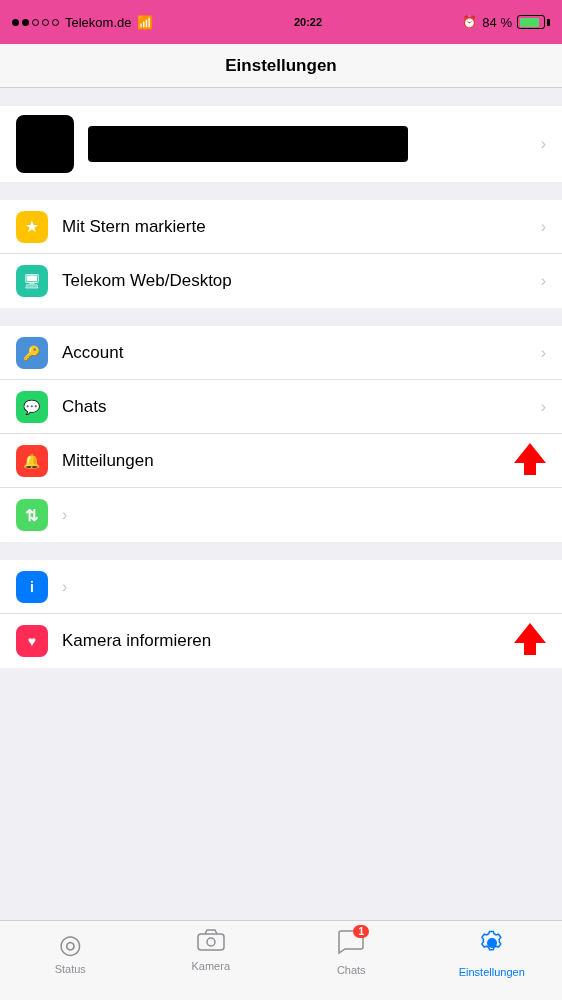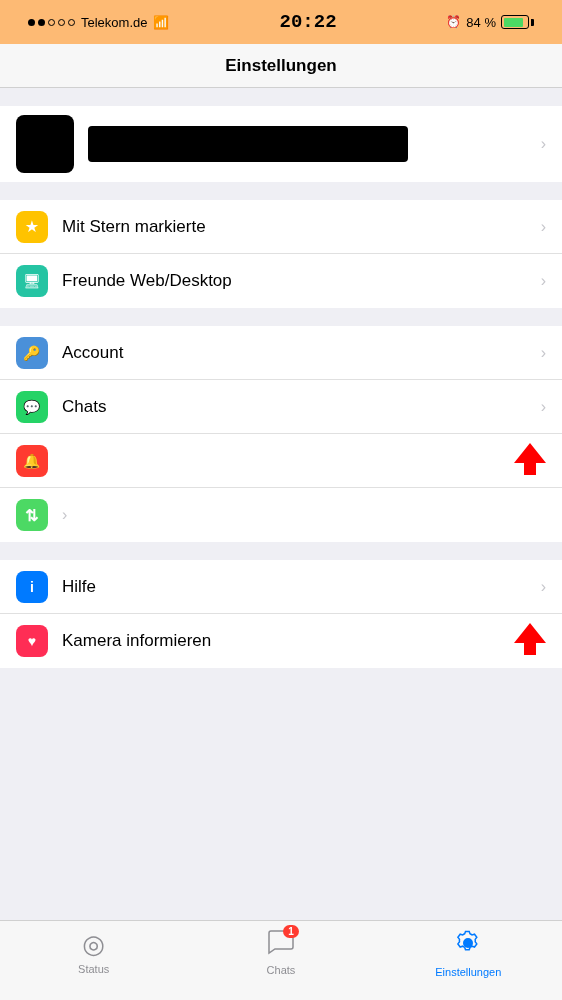--- a/index.html
+++ b/index.html
@@ -7,26 +7,26 @@
       width: 562px;
       height: 1000px;
       font-family: -apple-system, 'Helvetica Neue', Arial, sans-serif;
       background: #efeff4;
       overflow: hidden;
       position: relative;
     }
 
     
     .status-bar {
-      background: #fdba74;
+      background: #ec4899;
       height: 44px;
       display: flex;
       align-items: center;
       justify-content: space-between;
-      padding: 0 28px;
+      padding: 0 12px;
       font-size: 13px;
       font-weight: 500;
     }
     .status-left {
       display: flex;
       align-items: center;
       gap: 6px;
     }
     .signal-dots {
       display: flex;
@@ -44,23 +44,22 @@
       border: 1.5px solid #000;
     }
     .carrier {
       font-size: 13px;
       font-weight: 500;
     }
     .wifi-icon {
       font-size: 13px;
     }
     .status-center {
-      font-size: 19px;
+      font-size: 11px;
       font-weight: 600;
-      font-family: Liberation Mono, monospace;
     }
     .status-right {
       display: flex;
       align-items: center;
       gap: 5px;
       font-size: 13px;
     }
     .alarm-icon { font-size: 12px; }
     .battery-container {
       display: flex;
@@ -279,60 +278,60 @@
 <div class="section-gap"></div>
 
 <div class="list-section">
   <div class="list-item">
     <div class="item-icon yellow">★</div>
     <span class="item-label">Mit Stern markierte</span>
     <span class="chevron">›</span>
   </div>
   <div class="list-item">
     <div class="item-icon teal" style="font-size:14px;">🖥</div>
-    <span class="item-label">Freunde Web/Desktop</span>
+    <span class="item-label">Telekom Web/Desktop</span>
     <span class="chevron">›</span>
   </div>
 </div>
 
 <div class="section-gap"></div>
 
 <div class="list-section">
   <div class="list-item">
     <div class="item-icon blue" style="font-size:14px;">🔑</div>
     <span class="item-label">Account</span>
     <span class="chevron">›</span>
   </div>
   <div class="list-item">
     <div class="item-icon green" style="font-size:14px;">💬</div>
     <span class="item-label">Chats</span>
     <span class="chevron">›</span>
   </div>
   <div class="list-item" style="position:relative;">
     <div class="item-icon red-orange" style="font-size:14px;">🔔</div>
+    <span class="item-label">Mitteilungen</span>
     <span class="chevron" style="visibility:hidden;">›</span>
 
     <div style="position:absolute;right:8px;top:50%;transform:translateY(-50%);pointer-events:none;">
       <svg width="48" height="48" viewBox="0 0 48 48">
         <polygon points="24,8 40,28 30,28 30,40 18,40 18,28 8,28" fill="red"></polygon>
       </svg>
     </div>
   </div>
   <div class="list-item">
     <div class="item-icon green2" style="font-size:16px; font-weight:700;">⇅</div>
     <span class="chevron">›</span>
   </div>
 </div>
 
 <div class="section-gap"></div>
 
 <div class="list-section">
   <div class="list-item">
     <div class="item-icon blue2" style="font-size:14px; font-weight:700;">i</div>
-    <span class="item-label">Hilfe</span>
     <span class="chevron">›</span>
   </div>
   <div class="list-item" style="position:relative;">
     <div class="item-icon pink" style="font-size:14px;">♥</div>
     <span class="item-label">Kamera informieren</span>
     <span class="chevron" style="visibility:hidden;">›</span>
 
     <div style="position:absolute;right:8px;top:50%;transform:translateY(-50%);pointer-events:none;">
       <svg width="48" height="48" viewBox="0 0 48 48">
         <polygon points="24,8 40,28 30,28 30,40 18,40 18,28 8,28" fill="red"></polygon>
@@ -342,20 +341,30 @@
 </div>
 
 <div class="tab-bar">
 
   <div class="tab-item">
     <span class="tab-icon" style="font-size:26px; color:#8e8e93;">◎</span>
     <span class="tab-label">Status</span>
   </div>
 
 
+  <div class="tab-item">
+    <span class="tab-icon" style="font-size:22px; color:#8e8e93;">
+      <svg width="28" height="22" viewBox="0 0 28 22" fill="none">
+        <rect x="1" y="5" width="26" height="16" rx="3" stroke="#8e8e93" stroke-width="1.5" fill="none"></rect>
+        <circle cx="14" cy="13" r="4" stroke="#8e8e93" stroke-width="1.5" fill="none"></circle>
+        <path d="M8 5l2-4h8l2 4" stroke="#8e8e93" stroke-width="1.5" fill="none"></path>
+      </svg>
+    </span>
+    <span class="tab-label">Kamera</span>
+  </div>
 
   <div class="tab-item">
     <span class="tab-icon" style="color:#8e8e93; position:relative; display:inline-block;">
       <svg width="28" height="26" viewBox="0 0 28 26" fill="none">
         <path d="M4 2h20a2 2 0 0 1 2 2v14a2 2 0 0 1-2 2H8l-6 4V4a2 2 0 0 1 2-2z" stroke="#8e8e93" stroke-width="1.5" fill="none"></path>
       </svg>
       <span class="badge" style="position:absolute;top:-4px;right:-4px;background:#ff3b30;color:#fff;font-size:10px;font-weight:600;border-radius:8px;padding:1px 5px;min-width:16px;text-align:center;">1</span>
     </span>
     <span class="tab-label">Chats</span>
   </div>

